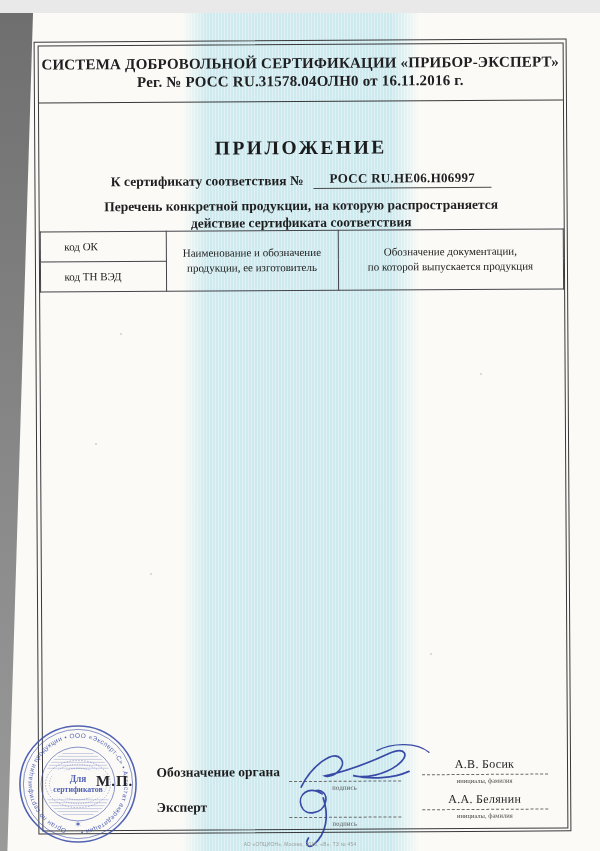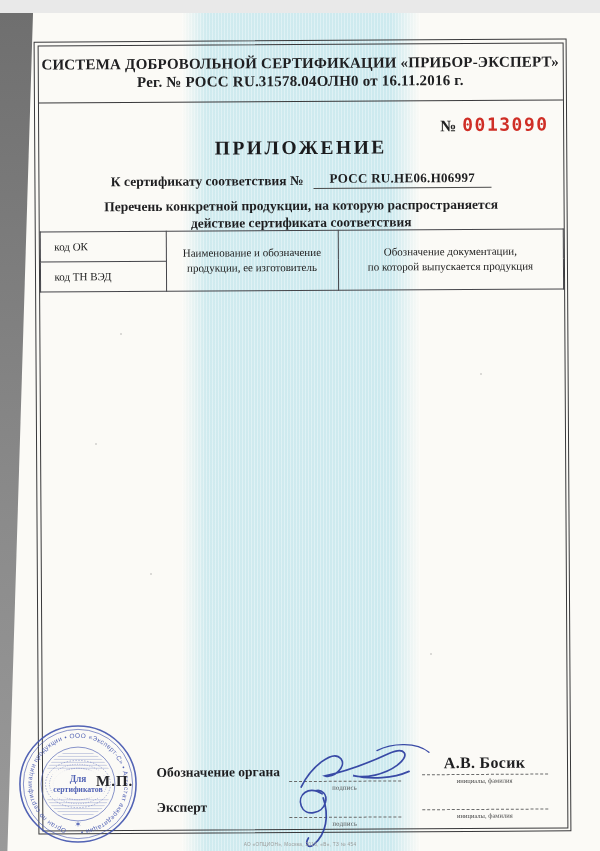--- a/index.html
+++ b/index.html
@@ -75,36 +75,36 @@
   }
 
   table.spec{
     position:absolute;left:0;top:185px;width:100%;
     border-collapse:collapse;table-layout:fixed;
   }
   table.spec td{
     border:1px solid #45454a;font-size:11px;color:#222;
     vertical-align:middle;
   }
-  td.c1{width:126px;height:30px;text-align:left;padding-left:14px;}
+  td.c1{width:126px;height:30px;text-align:left;padding-left:24px;}
   td.c2{width:172px;text-align:center;white-space:pre-line;line-height:1.35;}
   td.c3{text-align:center;white-space:pre-line;line-height:1.35;}
 
   
   .sig-role{position:absolute;left:114px;font-weight:bold;font-size:13.5px;white-space:nowrap;}
   .role-head{top:719px;}
   .role-expert{top:754px;text-align:right;}
   .sig-line{position:absolute;left:246px;width:112px;height:12px;border-bottom:1.2px dashed #6a6a6a;}
   .sig-line.l1{top:725px;}
   .sig-line.l2{top:761px;}
   .sig-cap{position:absolute;left:246px;width:112px;text-align:center;font-size:6.5px;color:#4c4c4c;letter-spacing:.3px;}
   .cap1{top:739px;}
   .cap2{top:775px;}
   .name-box{position:absolute;left:379px;width:126px;text-align:center;}
-  .name-text{font-weight:bold;font-size:16px;letter-spacing:.3px;}
+  .name-text{font-weight:normal;font-size:12px;letter-spacing:.3px;}
   .nb1{top:710px;}
   .nb2{top:745px;}
   .name-line{position:absolute;left:379px;width:126px;height:0;border-bottom:1.2px dashed #6a6a6a;}
   .nl1{top:730px;}
   .nl2{top:765px;}
   .name-cap{position:absolute;left:379px;width:126px;text-align:center;font-size:6.5px;color:#4c4c4c;}
   .nc1{top:733px;}
   .nc2{top:768px;}
 
   .sig-ink{position:absolute;pointer-events:none;opacity:.92;}
@@ -138,23 +138,20 @@
 
   <div class="frame">
     <div class="frame-outer"></div>
     <div class="frame-inner">
 
       <div class="header-box">
         <div class="header-line">СИСТЕМА ДОБРОВОЛЬНОЙ СЕРТИФИКАЦИИ «ПРИБОР-ЭКСПЕРТ»</div>
         <div class="header-line">Рег. № РОСС RU.31578.04ОЛН0 от 16.11.2016 г.</div>
       </div>
 
-      <div class="serial">
-        <span class="mark">№</span><span class="num">0013090</span>
-      </div>
 
       <div class="doc-title">ПРИЛОЖЕНИЕ</div>
 
       <div class="cert-line">
         <span class="cert-label">К сертификату соответствия №</span>
         <span class="cert-value">РОСС RU.НЕ06.Н06997</span>
       </div>
 
       <div class="subtitle">
         <div>Перечень конкретной продукции,  на которую распространяется</div>
@@ -181,20 +178,23 @@
       <div class="sig-cap cap1">подпись</div>
       <div class="name-box nb1">
         <span class="name-text">А.В. Босик</span>
       </div>
       <div class="name-line nl1"></div>
       <div class="name-cap nc1">инициалы, фамилия</div>
 
       <div class="sig-role role-expert">Эксперт</div>
       <div class="sig-line l2"></div>
       <div class="sig-cap cap2">подпись</div>
+      <div class="name-box nb2">
+        <span class="name-text">А.А. Белянин</span>
+      </div>
       <div class="name-line nl2"></div>
       <div class="name-cap nc2">инициалы, фамилия</div>
 
       <svg class="sig-ink ink1" width="170" height="60" viewBox="0 0 170 60">
         <path d="M20,48 C30,28 52,10 60,20 C66,28 52,40 44,37 C58,34 84,26 108,15 C124,8 130,16 116,27 C104,36 84,40 72,37 C90,41 112,40 128,33" fill="none" stroke="var(--ink-blue)" stroke-width="1.7" stroke-linecap="round"></path>
         <path d="M96,12 C112,4 136,4 148,14" fill="none" stroke="var(--ink-blue)" stroke-width="1.4" stroke-linecap="round"></path>
       </svg>
       <svg class="sig-ink ink2" width="60" height="70" viewBox="0 0 60 70">
         <path d="M30,12 C16,3 5,13 9,24 C13,35 30,32 33,21 C36,12 29,7 23,9 M31,16 C37,34 34,52 21,63 C16,67 12,62 16,56" fill="none" stroke="var(--ink-blue)" stroke-width="1.7" stroke-linecap="round"></path>
       </svg>

